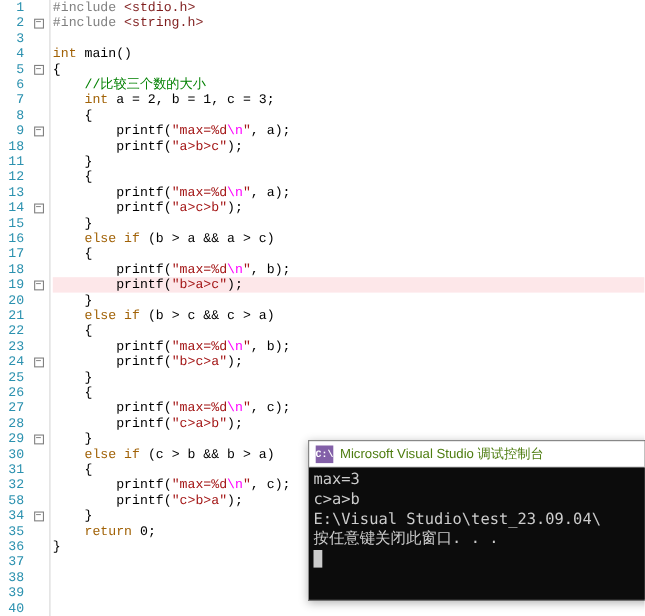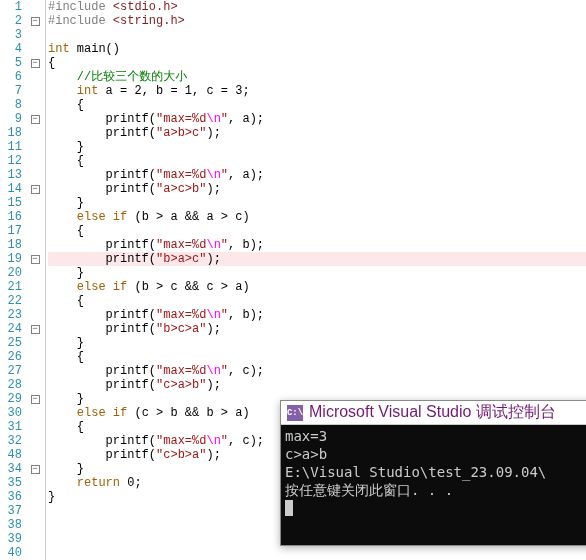--- a/index.html
+++ b/index.html
@@ -17,21 +17,21 @@
 .kw{color:#a16207}
 .mac{color:#808080}
 .def{color:#6f008a}
 .str{color:#a31515}
 .cmt{color:#008000}
 .inc{color:#7f1d1d}
 .esc{color:#ff00ff}
 .console{position:absolute;left:280px;top:400px;width:320px;background:#000;border:1px solid #888;box-shadow:0 2px 8px rgba(0,0,0,.3)}
 .titlebar{background:#fff;height:24px;display:flex;align-items:center;padding:0 6px;border-bottom:1px solid #ccc}
 .icon{width:16px;height:16px;background:#8360a8;display:inline-flex;align-items:center;justify-content:center;color:#fff;font-size:9px;font-weight:bold;margin-right:6px}
-.title{color:#701a75;font-family:'Microsoft YaHei',sans-serif;font-size:16px}
+.title{color:#4d7c0f;font-family:'Microsoft YaHei',sans-serif;font-size:12px}
 .term{background:#0c0c0c;color:#ccc;padding:2px 4px;font-family:'NSimSun',Consolas,monospace;font-size:14px;line-height:18px;min-height:120px}
 .term div{white-space:pre}
 .cursor{display:inline-block;width:8px;height:16px;background:#ccc;vertical-align:text-bottom}
 </style>
 </head>
 <body>
 
 <div class="editor">
   <div class="gutter" id="gutter">
       <div>1</div>
@@ -59,21 +59,21 @@
       <div>23</div>
       <div>24</div>
       <div>25</div>
       <div>26</div>
       <div>27</div>
       <div>28</div>
       <div>29</div>
       <div>30</div>
       <div>31</div>
       <div>32</div>
-      <div>48</div>
+      <div>58</div>
       <div>34</div>
       <div>35</div>
       <div>36</div>
       <div>37</div>
       <div>38</div>
       <div>39</div>
       <div>40</div>
     </div>
   <div class="fold" id="fold">
       <div></div>

